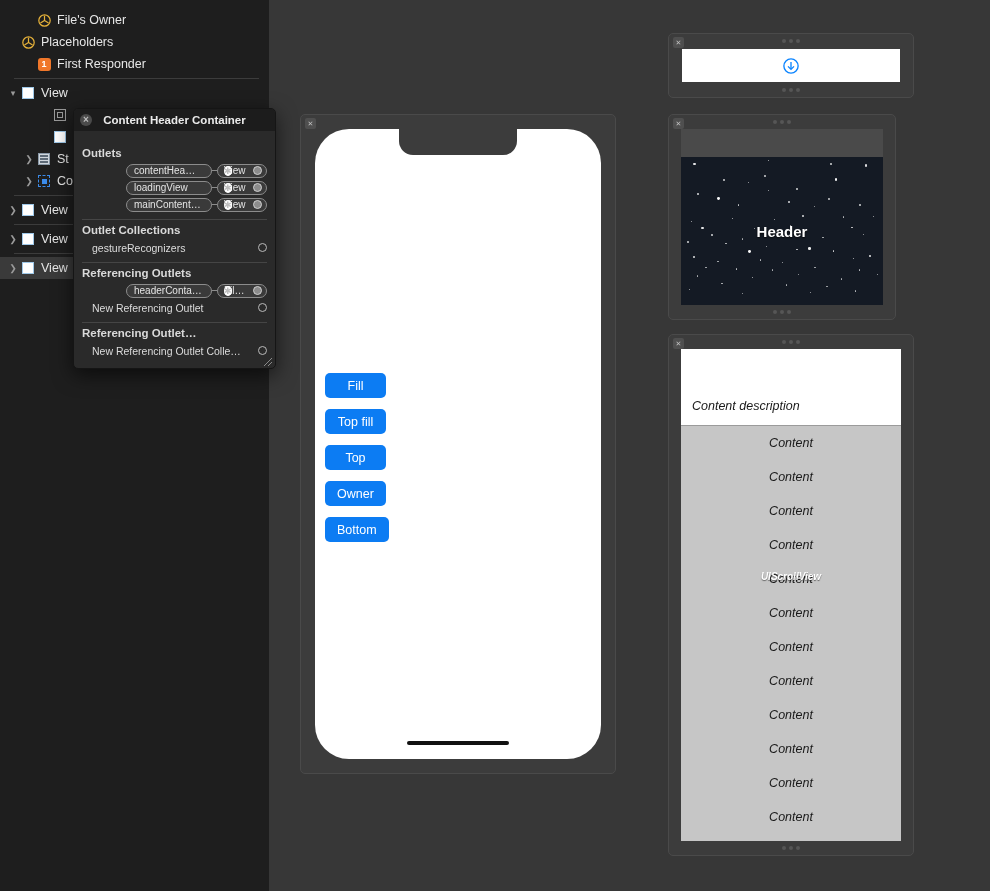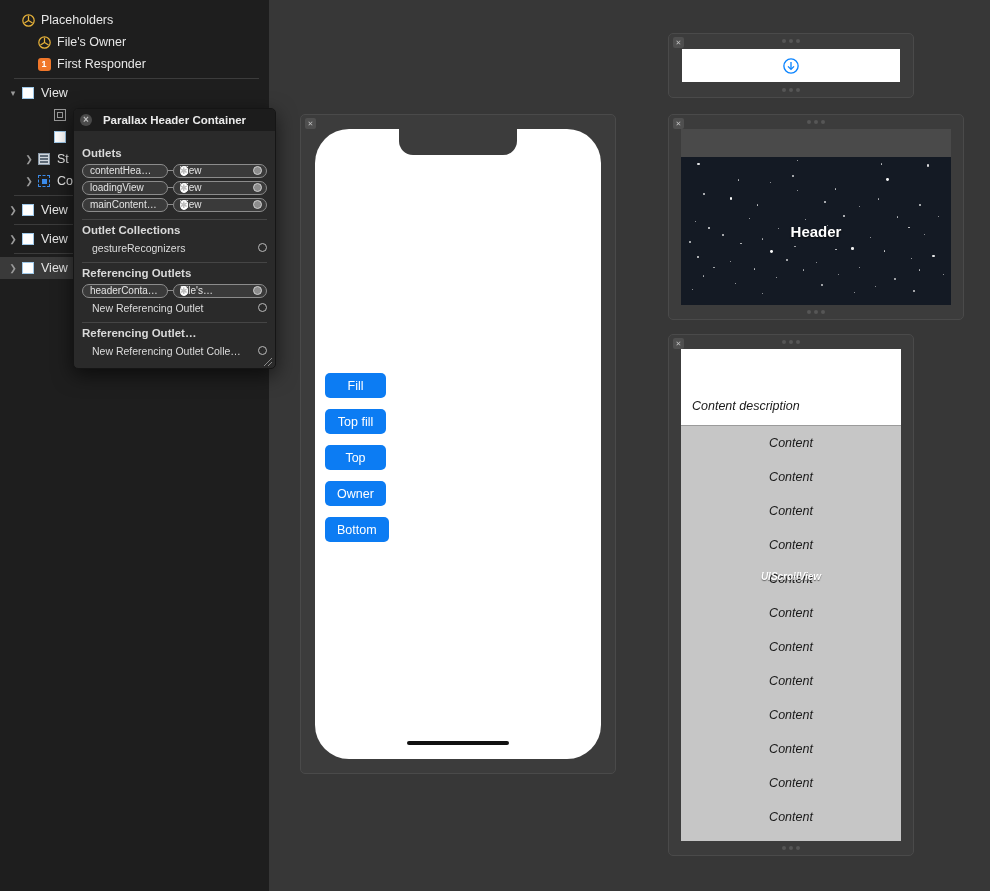--- a/index.html
+++ b/index.html
@@ -77,21 +77,21 @@
   }
   .popup-body { padding: 13px 8px 8px 8px; }
   .sect-head { font-size: 11.5px; font-weight: bold; color: #d9d9d9; margin: 3px 0 4px 0; }
   .sect-rule { height: 1px; background: #454545; margin: 7px 0 4px 0; }
 
   .outlet-row { display: flex; align-items: center; height: 15px; margin-bottom: 2px; }
   .pill-left {
     flex: 0 0 86px; height: 14px; border: 1px solid #8c8c8c; border-radius: 7px;
     background: #3a3a3a; color: #e4e4e4; font-size: 10px;
     display: flex; align-items: center; padding-left: 7px;
-    overflow: hidden; white-space: nowrap;
+    overflow: hidden; white-space: nowrap; margin-left: 44px;
   }
   .pill-dash { flex: 0 0 5px; height: 1px; background: #8c8c8c; }
   .pill-right {
     flex: 1 1 auto; height: 14px; border: 1px solid #8c8c8c; border-radius: 7px;
     background: #3a3a3a; color: #e4e4e4; font-size: 10px;
     display: flex; align-items: center; padding: 0 4px 0 6px; gap: 4px;
     overflow: hidden; white-space: nowrap;
   }
   .pill-right .star { color: #bdbdbd; font-size: 9px; }
   .pill-right .rlabel { flex: 1 1 auto; overflow: hidden; text-overflow: ellipsis; }
@@ -140,21 +140,21 @@
 
   
   #scene-loading { left: 399px; top: 33px; width: 246px; height: 65px; }
   #scene-loading .inner {
     position: absolute; left: 13px; top: 15px; right: 13px; bottom: 15px;
     background: #ffffff; display: flex; align-items: center; justify-content: center;
   }
   .dl-icon { width: 18px; height: 18px; }
 
   
-  #scene-header { left: 399px; top: 114px; width: 296px; height: 206px; }
+  #scene-header { left: 399px; top: 114px; width: 228px; height: 206px; }
   #scene-header .inner {
     position: absolute; left: 12px; top: 14px; right: 12px; bottom: 14px;
     background: #4a4a4a;
     overflow: hidden;
   }
   .starfield {
     position: absolute; left: 0; right: 0; bottom: 0; height: 148px;
     background: #141a24; overflow: hidden;
   }
   .star { position: absolute; background: #ffffff; border-radius: 50%; }
@@ -222,40 +222,40 @@
 </style>
 </head>
 <body>
 
 <div id="app">
 
   <div id="sidebar">
     <div style="height:9px"></div>
     <div id="tree-container">
         <div class="tree-row">
-          <span style="flex: 0 0 6px;"></span>
+          <span style="flex: 0 0 22px;"></span>
           <span class="disclosure"></span>
           <span class="tw-icon">
             <svg class="cube" viewBox="0 0 16 16">
               <circle cx="8" cy="8" r="7" fill="none" stroke="#e8b33a" stroke-width="1.5"></circle>
               <path d="M8 2 L8 8 L13 11 M8 8 L3 11" fill="none" stroke="#e8b33a" stroke-width="1.5"></path>
             </svg>
           </span>
-          <span class="tree-label">Placeholders</span>
-        </div>
-        <div class="tree-row">
-          <span style="flex: 0 0 22px;"></span>
+          <span class="tree-label">File's Owner</span>
+        </div>
+        <div class="tree-row">
+          <span style="flex: 0 0 6px;"></span>
           <span class="disclosure"></span>
           <span class="tw-icon">
             <svg class="cube" viewBox="0 0 16 16">
               <circle cx="8" cy="8" r="7" fill="none" stroke="#e8b33a" stroke-width="1.5"></circle>
               <path d="M8 2 L8 8 L13 11 M8 8 L3 11" fill="none" stroke="#e8b33a" stroke-width="1.5"></path>
             </svg>
           </span>
-          <span class="tree-label">File's Owner</span>
+          <span class="tree-label">Placeholders</span>
         </div>
         <div class="tree-row">
           <span style="flex: 0 0 22px;"></span>
           <span class="disclosure"></span>
           <span class="tw-icon">
             <span class="fr-badge">1</span>
           </span>
           <span class="tree-label">First Responder</span>
         </div>
         <div class="separator"></div>
@@ -491,21 +491,21 @@
           </div>
         <div class="home-indicator"></div>
       </div>
     </div>
 
   </div>
 
   <div id="conn-popup">
     <div class="popup-title-bar">
       <div class="popup-close">×</div>
-      <span>Parallax Header Container</span>
+      <span>Content Header Container</span>
     </div>
     <div class="popup-body" id="popup-body">
         <div class="sect-head">Outlets</div>
         <div class="outlet-row">
           <span class="pill-left">contentHea…</span>
           <span class="pill-dash"></span>
           <span class="pill-right">
             <span class="star">✱</span>
             <span class="rlabel">View</span>
             <span class="conn-dot"></span>

